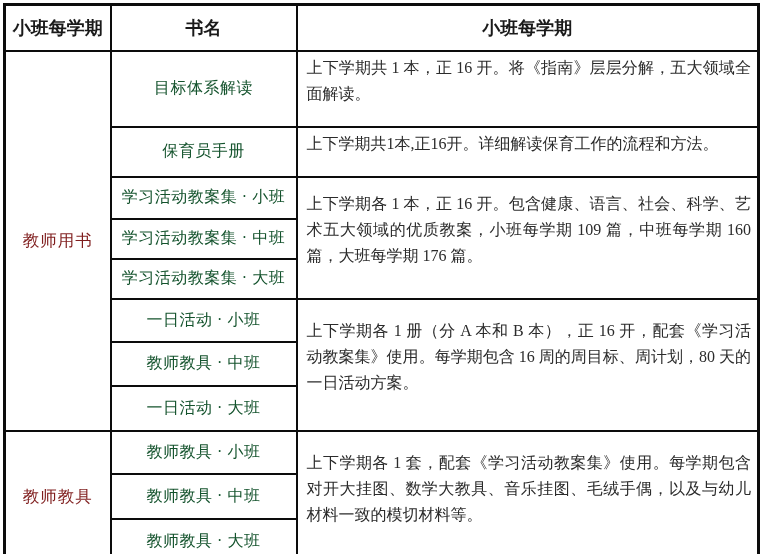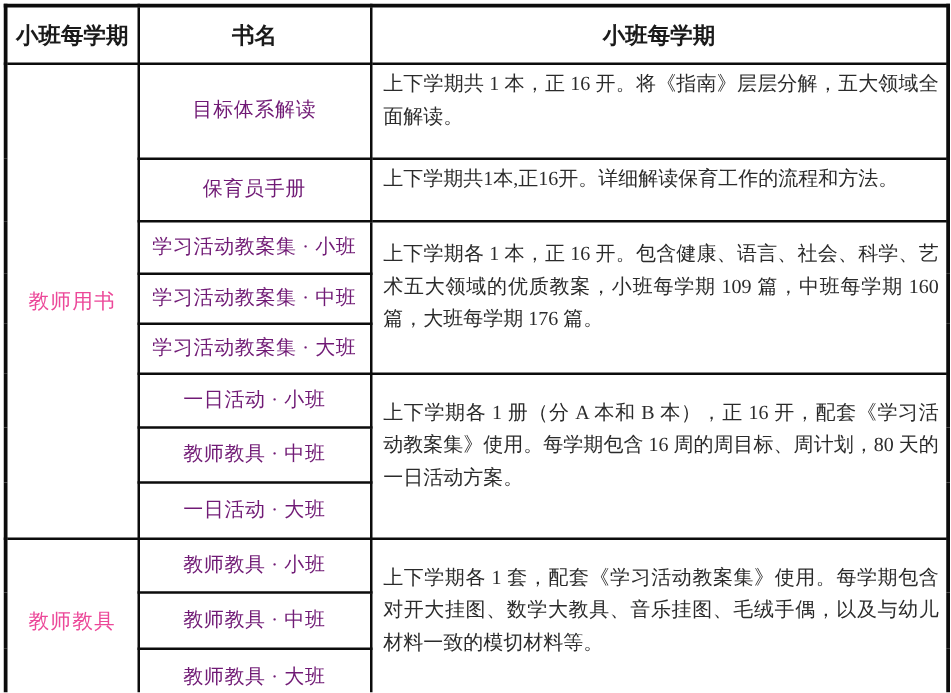--- a/index.html
+++ b/index.html
@@ -33,27 +33,27 @@
   .product-table th {
     font-family: "Liberation Sans", "DejaVu Sans", sans-serif;
     font-weight: bold;
     font-size: 18px;
     color: #1a1a1a;
     text-align: center;
   }
   td.cat {
     text-align: center;
     font-size: 16.5px;
-    color: #ec4899;
+    color: #7f1d1d;
     letter-spacing: 1px;
   }
   td.book {
     text-align: center;
     font-size: 16px;
-    color: #701a75;
+    color: #14532d;
     letter-spacing: 0.5px;
   }
   td.detail {
     font-size: 16px;
     line-height: 26px;
     text-align: justify;
     padding: 3px 6px 19px 9px;
     color: #2b2b2b;
   }
   col.c1 { width: 106px; }

